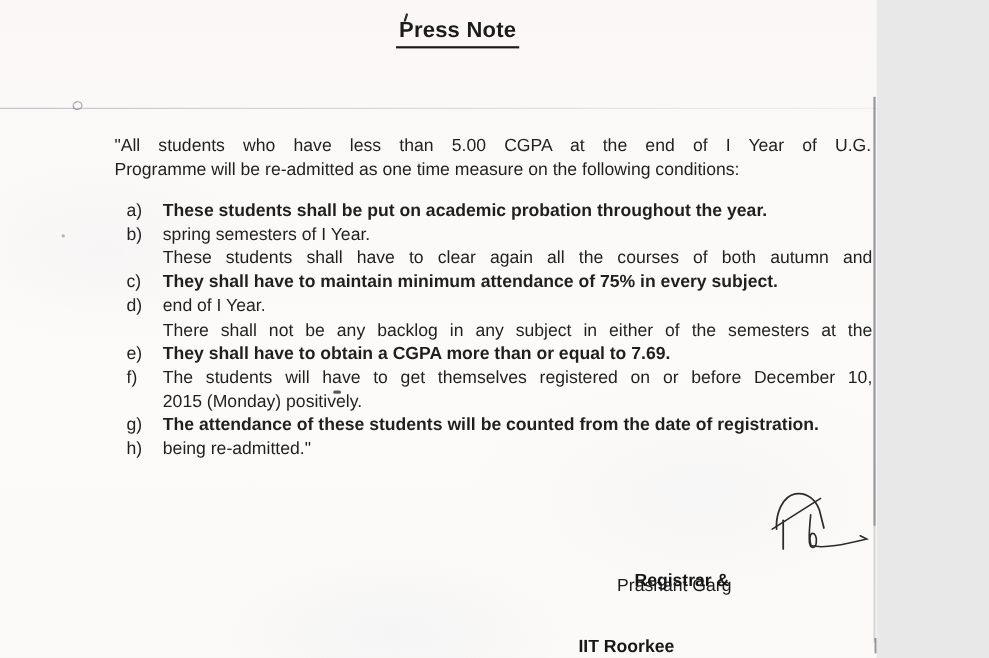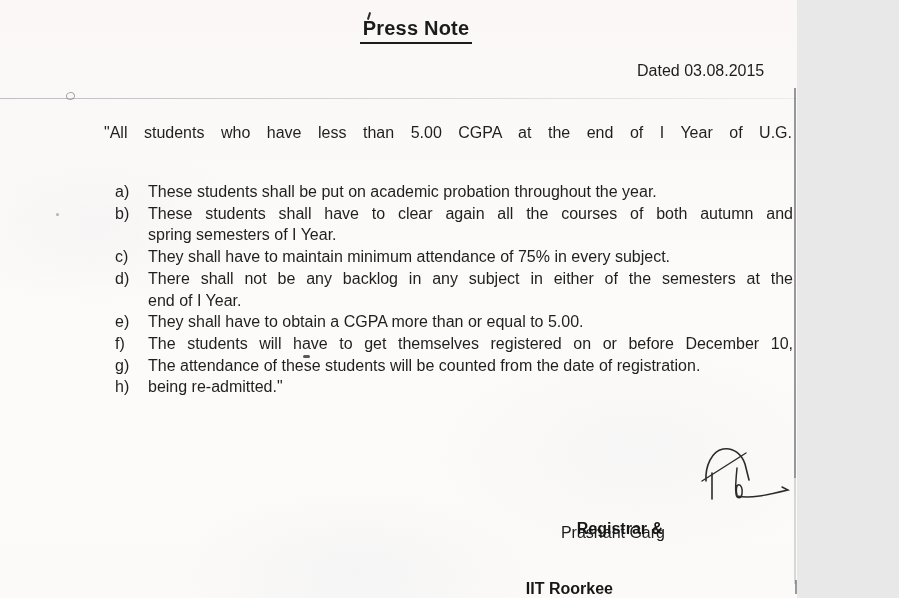--- a/index.html
+++ b/index.html
@@ -77,21 +77,21 @@
     position: absolute; left: 637px; top: 62px;
     font-size: 16px; color: #1d1d1d;
   }
 
   .intro {
     position: absolute; left: 104px; top: 122px; width: 688px;
     font-size: 16px; line-height: 22.2px;
   }
   .line { display: block; }
   .just { text-align: justify; text-align-last: justify; }
-  .nowrap { white-space: nowrap; }
+  .nowrap { white-space: nowrap; font-weight: bold; }
 
   .conditions {
     position: absolute; left: 115px; top: 181px;
     margin: 0; padding: 0; list-style: none;
     font-size: 16px; line-height: 21.7px;
   }
   .cond { display: flex; align-items: flex-start; }
   .marker { flex: 0 0 33px; width: 33px; }
   .lines { display: block; width: 645px; }
 
@@ -117,63 +117,64 @@
   <div class="vline-right-lower"></div>
   <div class="tick-bottom-right"></div>
   <div class="dash-speck"></div>
   <div class="dot-speck"></div>
 
   <div class="title-tick"></div>
   <div class="title-wrap">
     <span class="title-text">Press Note</span>
   </div>
 
-  <div class="date-line">Dated 03.08.2015</div>
 
   <div class="intro">
     <span class="line just">"All students who have less than 5.00 CGPA at the end of I Year of U.G.</span>
+    <span class="line">Programme will be re-admitted as one time measure on the following conditions:</span>
   </div>
 
   <ol class="conditions">
     <li class="cond">
       <span class="marker">a)</span>
       <span class="lines">
         <span class="line nowrap">These students shall be put on academic probation throughout the year.</span>
       </span>
     </li>
     <li class="cond">
       <span class="marker">b)</span>
       <span class="lines">
+        <span class="line">spring semesters of I Year.</span>
         <span class="line just">These students shall have to clear again all the courses of both autumn and</span>
-        <span class="line">spring semesters of I Year.</span>
       </span>
     </li>
     <li class="cond">
       <span class="marker">c)</span>
       <span class="lines">
         <span class="line nowrap">They shall have to maintain minimum attendance of 75% in every subject.</span>
       </span>
     </li>
     <li class="cond">
       <span class="marker">d)</span>
       <span class="lines">
+        <span class="line">end of I Year.</span>
         <span class="line just">There shall not be any backlog in any subject in either of the semesters at the</span>
-        <span class="line">end of I Year.</span>
       </span>
     </li>
     <li class="cond">
       <span class="marker">e)</span>
       <span class="lines">
-        <span class="line nowrap">They shall have to obtain a CGPA more than or equal to 5.00.</span>
+        <span class="line nowrap">They shall have to obtain a CGPA more than or equal to 7.69.</span>
       </span>
     </li>
     <li class="cond">
       <span class="marker">f)</span>
       <span class="lines">
         <span class="line just">The students will have to get themselves registered on or before December 10,</span>
+        <span class="line">2015 (Monday) positively.</span>
       </span>
     </li>
     <li class="cond">
       <span class="marker">g)</span>
       <span class="lines">
         <span class="line nowrap">The attendance of these students will be counted from the date of registration.</span>
       </span>
     </li>
     <li class="cond">
       <span class="marker">h)</span>

